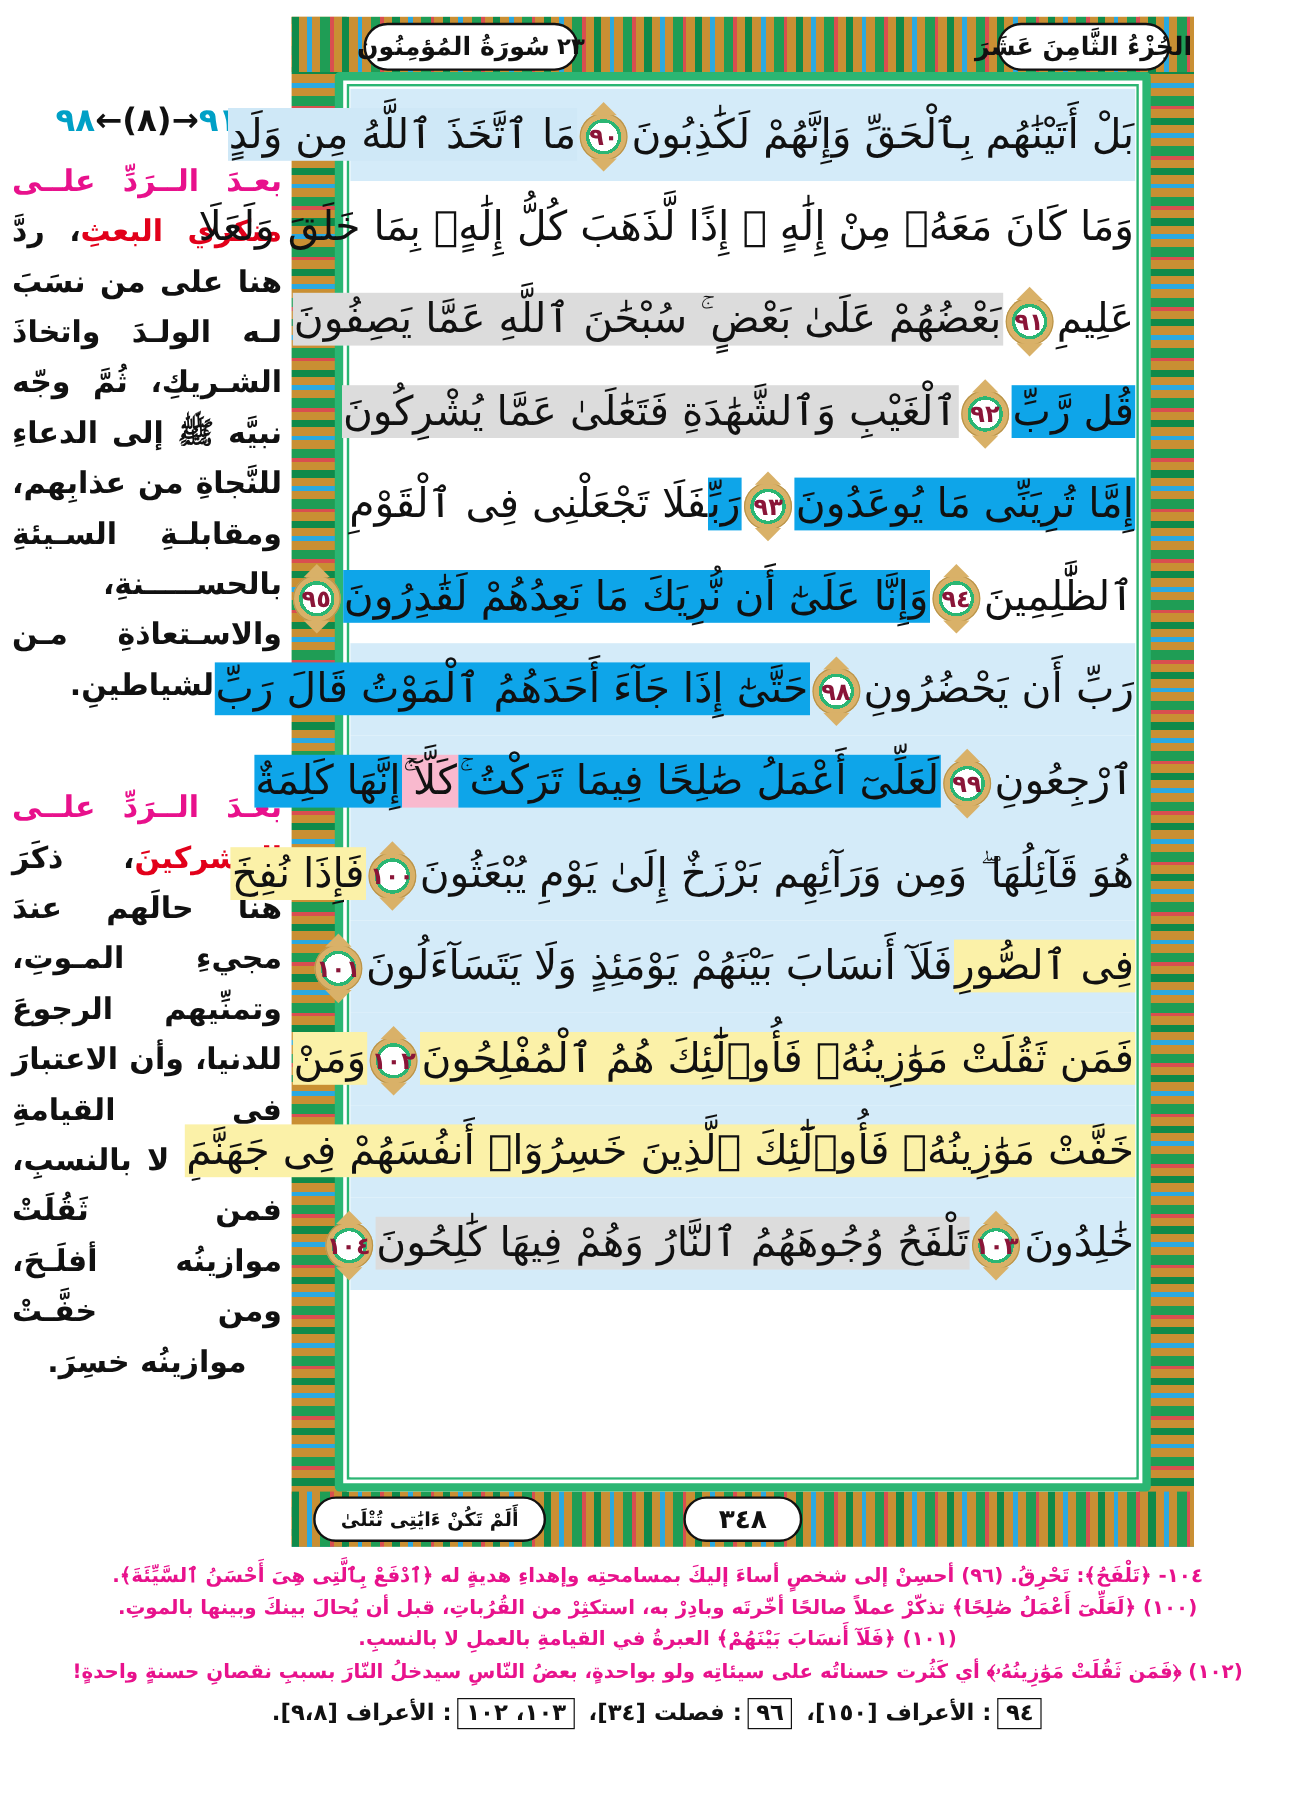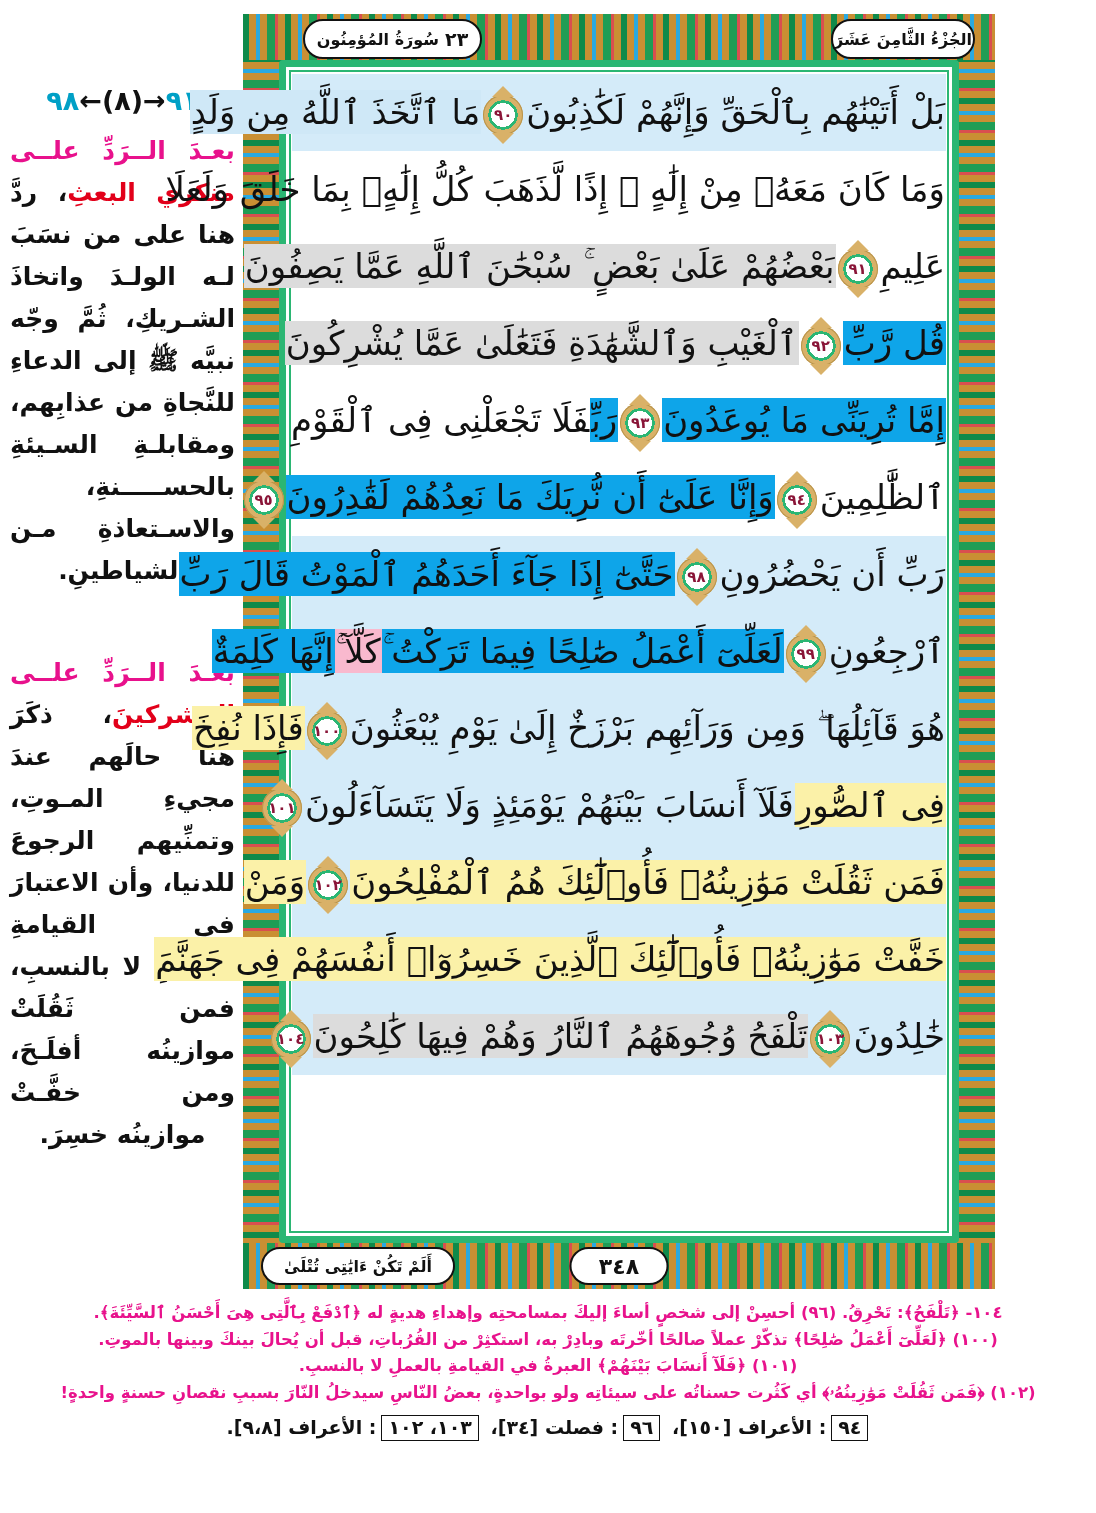--- a/index.html
+++ b/index.html
@@ -87,21 +87,21 @@
 
   
   .cartouche{
     position:absolute;background:#fff;border:2px solid #111;
     border-radius:22px;height:36px;display:flex;align-items:center;
     justify-content:center;z-index:6;
   }
   .cart-surah{left:60px;top:5px;width:175px;}
   .cart-juz{right:20px;top:5px;width:140px;}
   .cart-text{
-    font-size:16px;font-weight:bold;color:#111;white-space:nowrap;
+    font-size:21px;font-weight:bold;color:#111;white-space:nowrap;
     font-family:"DejaVu Sans","Liberation Sans",sans-serif;
   }
   .cart-num{color:#111;font-size:19px;font-weight:bold;}
 
   
   .cart-catch{left:18px;bottom:4px;width:190px;height:34px;}
   .cart-page{left:50%;transform:translateX(-50%);bottom:4px;width:95px;height:34px;}
   .cart-catch .cart-text{font-size:16px;}
   .cart-page .cart-text{font-size:22px;letter-spacing:1px;}
 
@@ -124,21 +124,21 @@
   .bg-gray{background:#dcdcdc;}
   .bg-none{background:transparent;}
 
   
   .line-tint-blue{background:#d4ebf9;}
   .line-tint-white{background:#ffffff;}
 
   
   .marker{
     display:inline-block;width:40px;height:40px;line-height:40px;
-    vertical-align:middle;text-align:center;font-size:15px;
+    vertical-align:middle;text-align:center;font-size:20px;
     font-weight:bold;color:#8a1538;position:relative;
     background:radial-gradient(circle at 50% 50%, #ffffff 0 42%, #2bb673 42% 52%, #d9b168 52% 100%);
     border-radius:50%;margin:0 2px;
     box-shadow:0 0 0 1px #b9944a inset;
   }
   .marker::before,.marker::after{
     content:"";position:absolute;left:50%;transform:translateX(-50%);
     width:0;height:0;border-left:11px solid transparent;
     border-right:11px solid transparent;
   }

